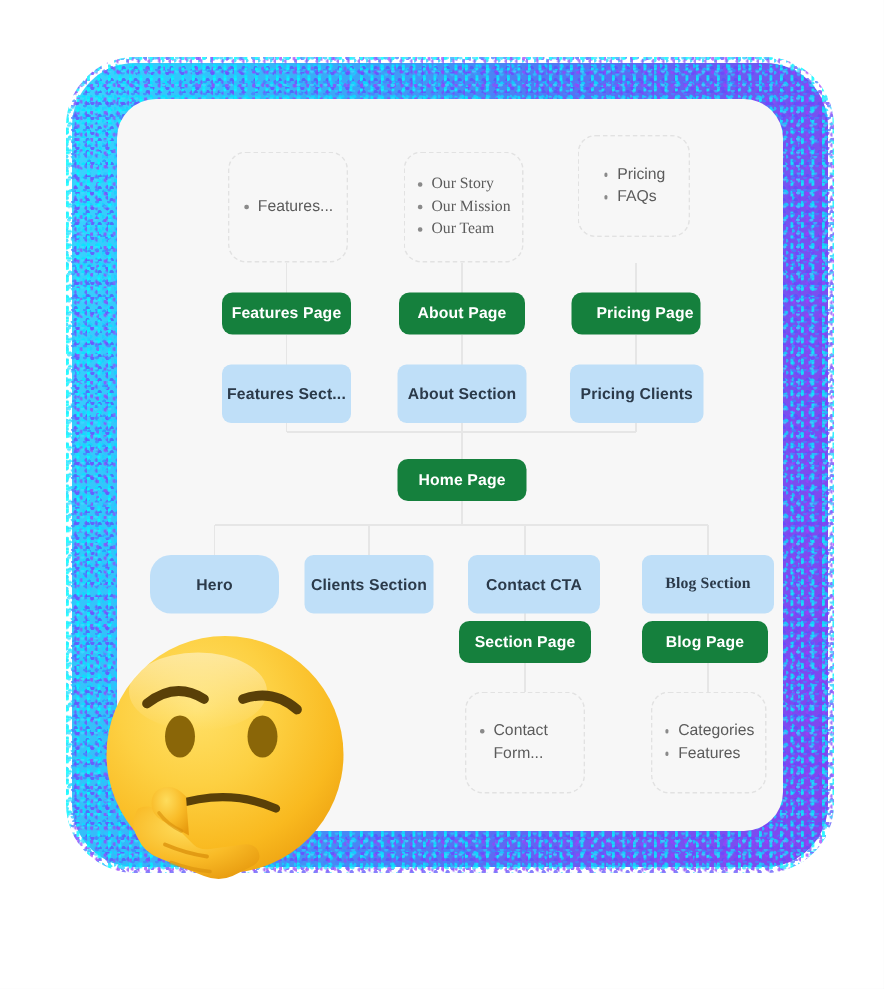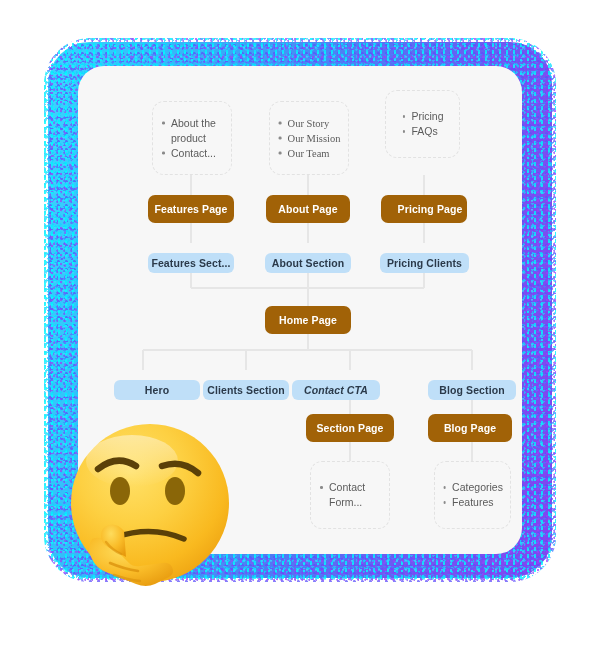--- a/index.html
+++ b/index.html
@@ -87,38 +87,37 @@
   .node {
     position: absolute;
     box-sizing: border-box;
     display: flex;
     align-items: center;
     justify-content: center;
     text-align: center;
   }
 
   .node-page {
-    background: #a16207;
+    background: #15803d;
     color: #ffffff;
     border-radius: 7px;
     font-size: 10.5px;
     font-weight: bold;
     letter-spacing: .1px;
     height: 28px;
   }
 
   .node-section {
     background: #bfdff8;
     color: #2b3a4a;
     border-radius: 6px;
     font-size: 10.5px;
     font-weight: bold;
     letter-spacing: .1px;
-    height: 20px;
-    margin-top: 10px;
+    height: 39px;
   }
 
   .node-list {
     border: 1.6px dashed #e2e2e2;
     border-radius: 12px;
     background: transparent;
     display: block;
     padding: 0;
   }
   .node-list ul {
@@ -201,22 +200,21 @@
     <line x1="350" y1="397" x2="350" y2="414"></line>
     <line x1="472" y1="397" x2="472" y2="414"></line>
 
     <line x1="350" y1="442" x2="350" y2="461"></line>
     <line x1="472" y1="442" x2="472" y2="461"></line>
   </g>
 </svg>
 
 <div class="node node-list" style="left:152px; top:101px; width:80px; height:74px;">
   <ul>
-    <li class="wrap">About the product</li>
-    <li>Contact...</li>
+    <li>Features...</li>
   </ul>
 </div>
 
 <div class="node node-list" style="left:269px; top:101px; width:80px; height:74px;font-family:Liberation Serif, serif;">
   <ul>
     <li>Our Story</li>
     <li>Our Mission</li>
     <li>Our Team</li>
   </ul>
 </div>
@@ -235,27 +233,27 @@
 <div class="node node-page" style="left:381px; top:195px; width:86px;padding-left:12px;">Pricing Page</div>
 
 <div class="node node-section" style="left:148px; top:243px; width:86px;">Features Sect...</div>
 
 <div class="node node-section" style="left:265px; top:243px; width:86px;">About Section</div>
 
 <div class="node node-section" style="left:380px; top:243px; width:89px;">Pricing Clients</div>
 
 <div class="node node-page" style="left:265px; top:306px; width:86px;">Home Page</div>
 
-<div class="node node-section" style="left:114px; top:370px; width:86px;">Hero</div>
+<div class="node node-section" style="left:100px; top:370px; width:86px;border-radius:14px;">Hero</div>
 
 <div class="node node-section" style="left:203px; top:370px; width:86px;">Clients Section</div>
 
-<div class="node node-section" style="left:292px; top:370px; width:88px;font-style:italic;">Contact CTA</div>
-
-<div class="node node-section" style="left:428px; top:370px; width:88px;">Blog Section</div>
+<div class="node node-section" style="left:312px; top:370px; width:88px;">Contact CTA</div>
+
+<div class="node node-section" style="left:428px; top:370px; width:88px;font-family:Liberation Serif, serif;">Blog Section</div>
 
 <div class="node node-page" style="left:306px; top:414px; width:88px;">Section Page</div>
 
 <div class="node node-page" style="left:428px; top:414px; width:84px;">Blog Page</div>
 
 <div class="node node-list" style="left:310px; top:461px; width:80px; height:68px;">
   <ul>
     <li class="wrap">Contact Form...</li>
   </ul>
 </div>

